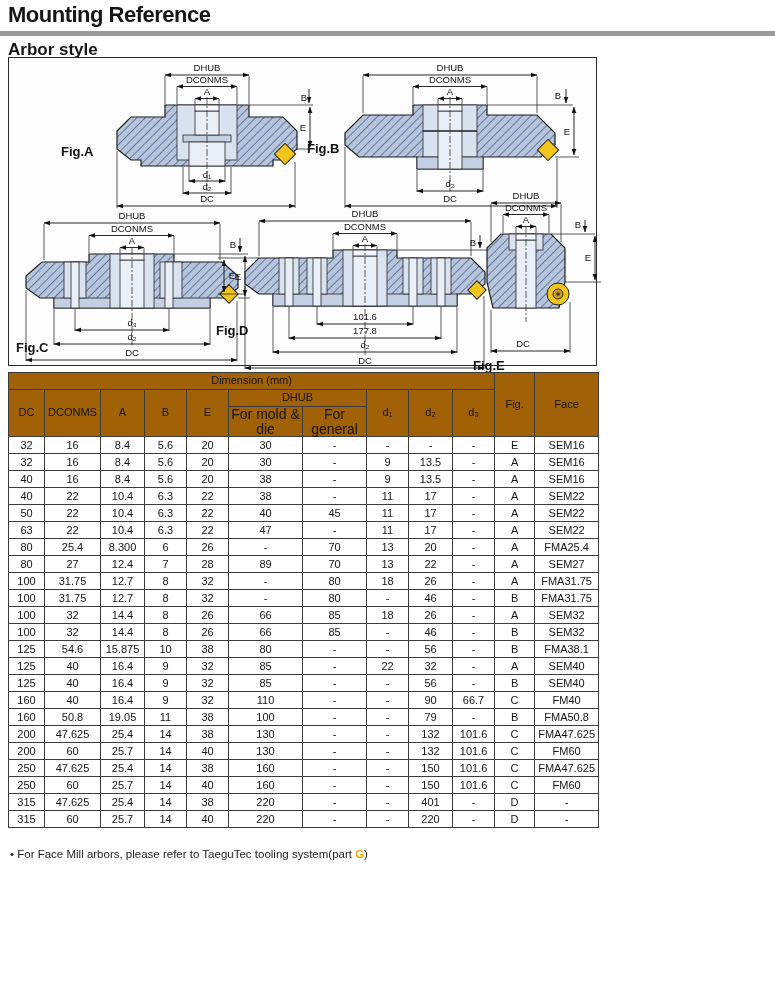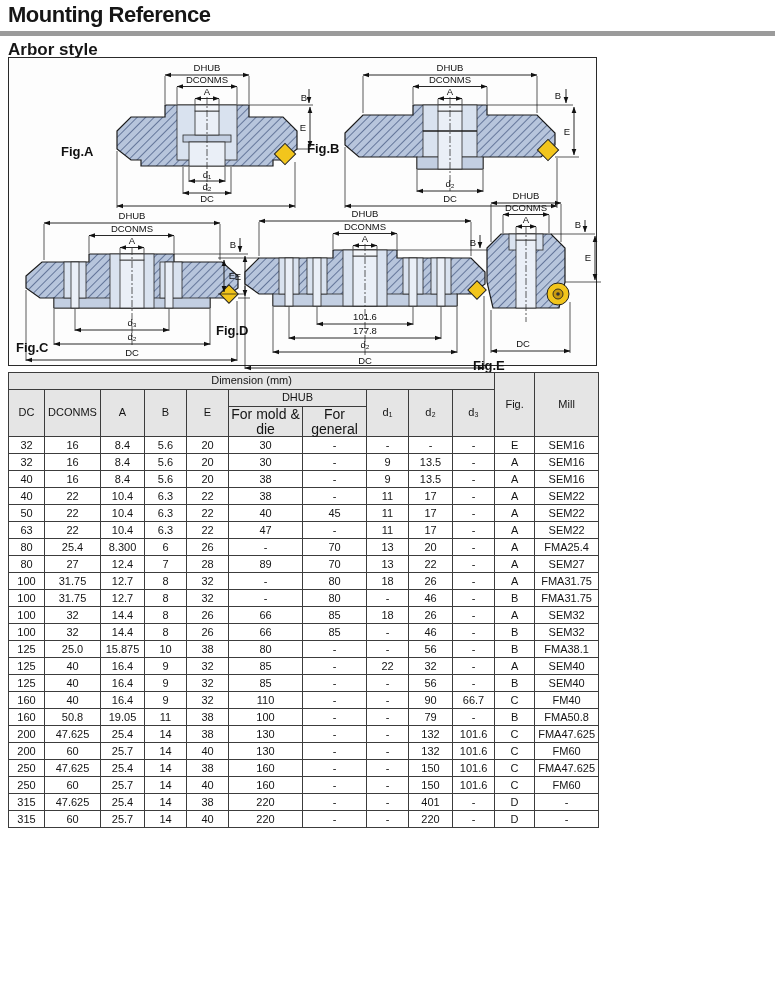--- a/index.html
+++ b/index.html
@@ -32,21 +32,21 @@
   .f-slot { fill:#f3f6fa; stroke:#2a2a2a; stroke-width:0.8; }
   .f-step { fill:#c3cfe2; stroke:#2a2a2a; stroke-width:0.8; }
   .f-insert { fill:#f2c51c; stroke:#222; stroke-width:1; }
   .f-split { stroke:#1c1c1c; stroke-width:1.4; }
 
   .dim-table { position:absolute; left:8px; top:372px; width:590px; border-collapse:collapse; table-layout:fixed; }
   .dim-table th, .dim-table td {
     border:1px solid #3c3c3c; text-align:center; vertical-align:middle;
     font-size:11px; font-weight:normal; color:#141414; height:17px; padding:0 1px; line-height:1.05;
   }
-  .dim-table th { background:#e5e5e5; }
+  .dim-table th { background:#a16207; }
   .dim-table td { background:#ffffff; }
   .dim-table th.small { font-size:14px; }
 
   .footnote { position:absolute; left:10px; top:848px; font-size:11.5px; color:#222; }
   .footnote .g { color:#f0a500; font-weight:bold; }
 </style>
 </head>
 <body>
 
 <div class="page">
@@ -320,21 +320,21 @@
         <col style="width:42px">
       <col style="width:44px">
         <col style="width:42px">
         <col style="width:40px">
         <col style="width:64px">
     </colgroup>
     <thead>
       <tr>
         <th colspan="10">Dimension (mm)</th>
         <th rowspan="3">Fig.</th>
-        <th rowspan="3">Mill</th>
+        <th rowspan="3">Face</th>
       </tr>
       <tr>
         <th rowspan="2">DC</th>
         <th rowspan="2">DCONMS</th>
         <th rowspan="2">A</th>
         <th rowspan="2">B</th>
         <th rowspan="2">E</th>
         <th colspan="2">DHUB</th>
         <th rowspan="2">d₁</th>
         <th rowspan="2">d₂</th>
@@ -509,21 +509,21 @@
           <td>66</td>
           <td>85</td>
           <td>-</td>
           <td>46</td>
           <td>-</td>
           <td>B</td>
           <td>SEM32</td>
         </tr>
         <tr>
           <td>125</td>
-          <td>25.0</td>
+          <td>54.6</td>
           <td>15.875</td>
           <td>10</td>
           <td>38</td>
           <td>80</td>
           <td>-</td>
           <td>-</td>
           <td>56</td>
           <td>-</td>
           <td>B</td>
           <td>FMA38.1</td>
@@ -664,13 +664,14 @@
           <td>-</td>
           <td>-</td>
           <td>220</td>
           <td>-</td>
           <td>D</td>
           <td>-</td>
         </tr>
       </tbody>
   </table>
 
+  <div class="footnote"><span>•</span> <span>For Face Mill arbors, please refer to TaeguTec tooling system(part </span><span class="g">G</span><span>)</span></div>
 </div>
 
 </body></html>

